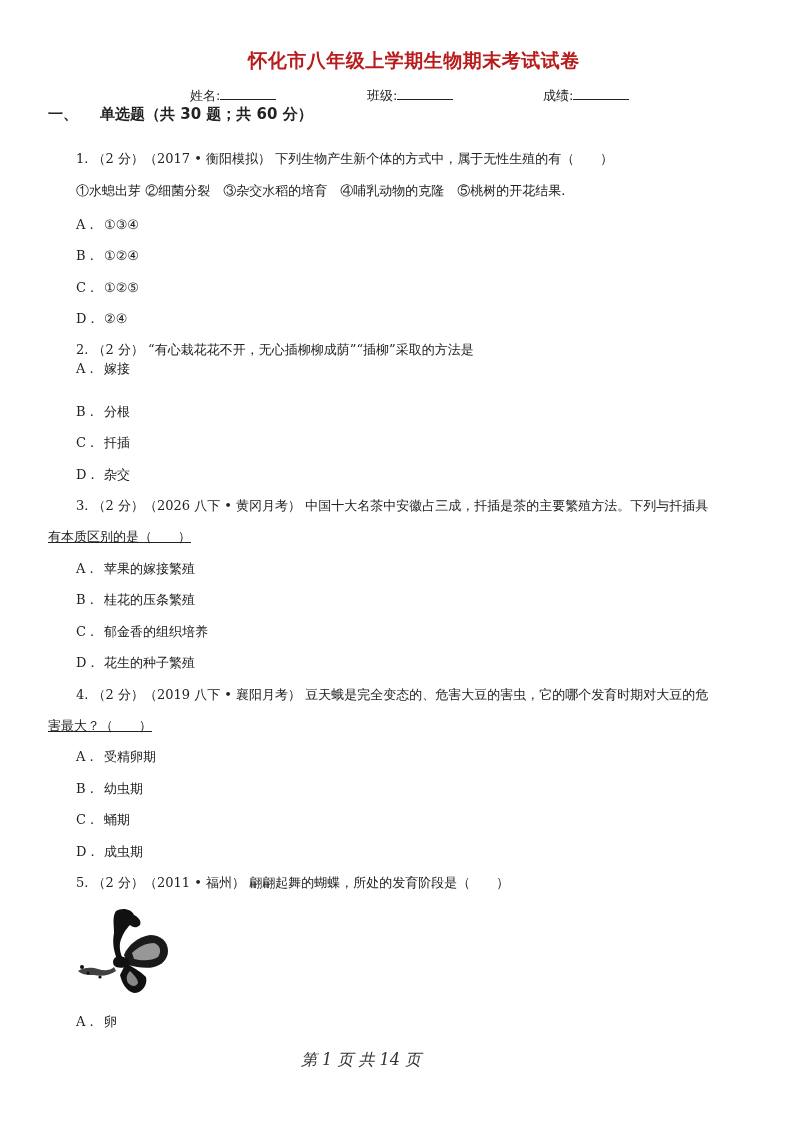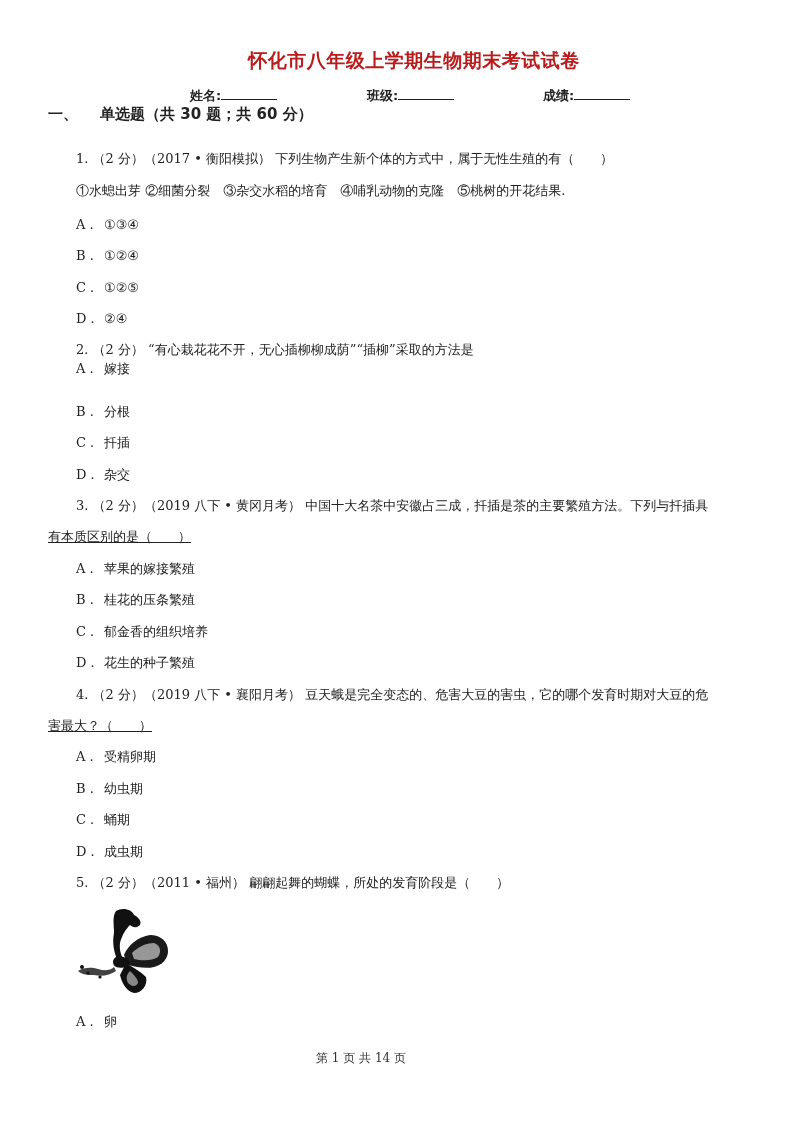--- a/index.html
+++ b/index.html
@@ -1,30 +1,30 @@
 <!DOCTYPE html>
 <html><head>
 <meta charset="utf-8">
 <style>
   html, body { margin: 0; padding: 0; background: #ffffff; }
   body { width: 800px; height: 1132px; position: relative; overflow: hidden;
          font-family: "DejaVu Serif", "Liberation Serif", serif; color: #222; }
   .title { position: absolute; top: 48px; left: 14px; width: 800px; text-align: center;
            font-family: "DejaVu Sans", "Liberation Sans", sans-serif; font-size: 19px; font-weight: bold; color: #b91c1c; letter-spacing: 0.5px; }
-  .info-row { position: absolute; top: 87px; font-family: "DejaVu Sans", "Liberation Sans", sans-serif; font-size: 13px; font-weight: bold; }
+  .info-row { position: absolute; top: 87px; font-family: "DejaVu Sans", "Liberation Sans", sans-serif; font-size: 13px; font-weight: normal; }
   .info-row .blank { display: inline-block; width: 56px; border-bottom: 1px solid #222; height: 12px; vertical-align: baseline; }
   .section { position: absolute; top: 105px; left: 48px; font-family: "DejaVu Sans", "Liberation Sans", sans-serif; font-size: 15px; font-weight: bold; }
   .section .num { margin-right: 22px; }
   .line { position: absolute; font-size: 13px; white-space: nowrap; line-height: 18px; }
   .q { left: 76px; }
   .qcont { left: 48px; text-decoration: underline; }
   .opt { left: 76px; }
   .opt .letter { display: inline-block; width: 28px; }
   .butterfly { position: absolute; left: 76px; top: 905px; width: 96px; height: 92px; }
-  .footer { position: absolute; top: 1050px; left: 0; width: 722px; text-align: center; font-size: 12px; color: #333; }
+  .footer { position: absolute; top: 1050px; left: 0; width: 722px; text-align: center; font-size: 16px; color: #333; font-style: italic; }
 </style>
 </head>
 <body>
 
 <div class="title">怀化市八年级上学期生物期末考试试卷</div>
 
 <div class="info-row" style="left:190px">
   <span>姓名:</span><span class="blank"></span>
 </div>
 <div class="info-row" style="left:367px">
@@ -53,21 +53,21 @@
   <span>2.</span>
   <span>（2 分）</span><span> “有心栽花花不开，无心插柳柳成荫”“插柳”采取的方法是</span>
 </div>
 <div class="line opt" style="top:360px"><span class="letter">A .</span><span>嫁接</span></div>
 <div class="line opt" style="top:403px"><span class="letter">B .</span><span>分根</span></div>
 <div class="line opt" style="top:434px"><span class="letter">C .</span><span>扦插</span></div>
 <div class="line opt" style="top:466px"><span class="letter">D .</span><span>杂交</span></div>
 
 <div class="line q" style="top:497px">
   <span>3.</span>
-  <span>（2 分）</span><span>（2019 八下 • 黄冈月考）</span>
+  <span>（2 分）</span><span>（2026 八下 • 黄冈月考）</span>
   <span>中国十大名茶中安徽占三成，扦插是茶的主要繁殖方法。下列与扦插具</span>
 </div>
 <div class="line qcont" style="top:528px">有本质区别的是（　　）</div>
 <div class="line opt" style="top:560px"><span class="letter">A .</span><span>苹果的嫁接繁殖</span></div>
 <div class="line opt" style="top:591px"><span class="letter">B .</span><span>桂花的压条繁殖</span></div>
 <div class="line opt" style="top:623px"><span class="letter">C .</span><span>郁金香的组织培养</span></div>
 <div class="line opt" style="top:654px"><span class="letter">D .</span><span>花生的种子繁殖</span></div>
 
 <div class="line q" style="top:686px">
   <span>4.</span>

